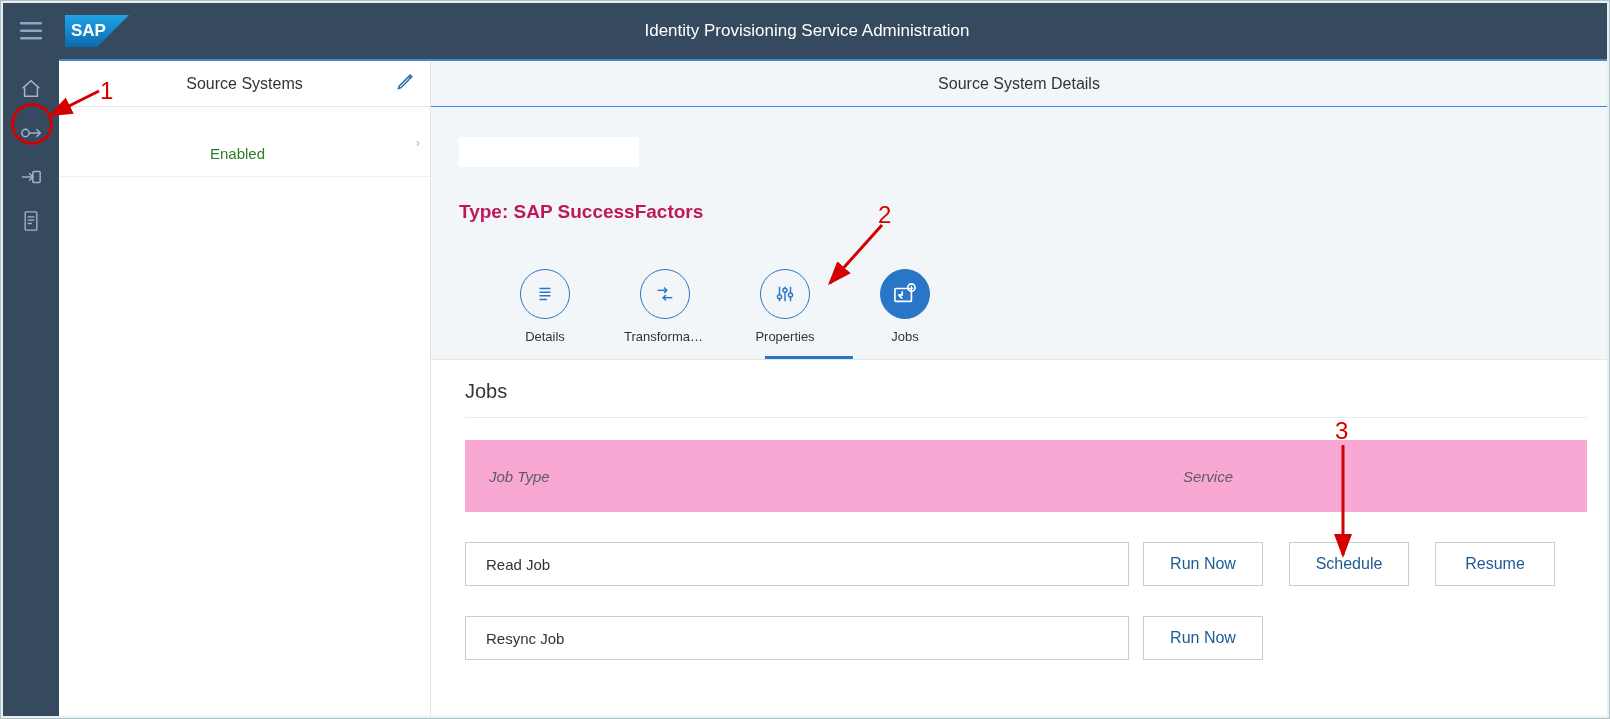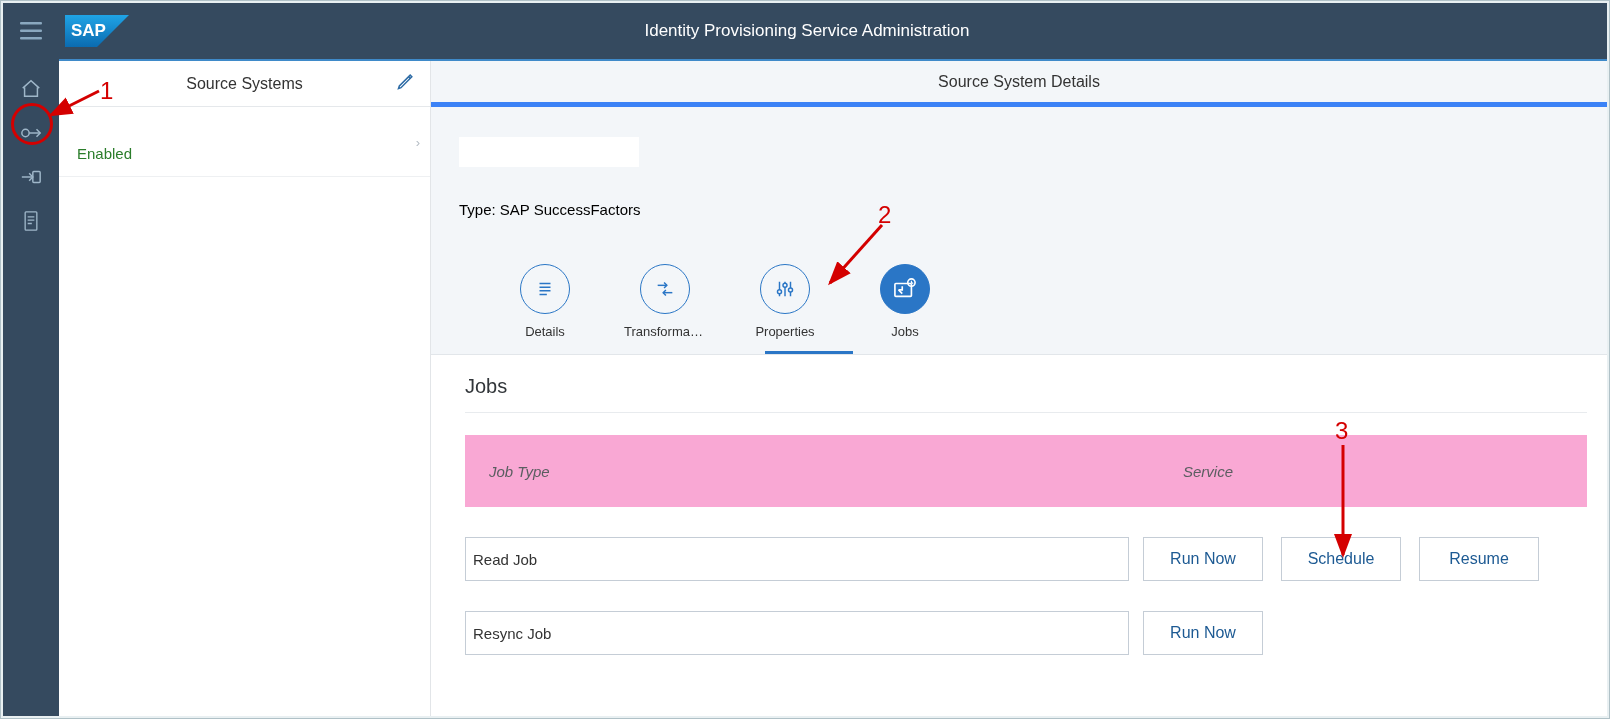--- a/index.html
+++ b/index.html
@@ -44,36 +44,36 @@
   .body { position:absolute; left:56px; top:58px; right:0; bottom:0; display:flex; }
   .listpanel { width:372px; background:#fff; border-right:1px solid #e2e5e8; display:flex; flex-direction:column; }
   .list-header {
     height:46px; display:flex; align-items:center; justify-content:center;
     border-bottom:1px solid #e5e8eb; position:relative;
     color:#333; font-size:16px;
   }
   .list-header .edit { position:absolute; right:14px; top:10px; color:#346187; cursor:pointer; }
   .list-row {
     height:70px; border-bottom:1px solid #eef0f2;
-    display:flex; align-items:flex-end; justify-content:flex-start;
+    display:flex; align-items:flex-end; justify-content:center;
     padding:10px 32px 14px 18px;
     position:relative; cursor:pointer;
   }
   .list-row .status { color:#2b7d2b; font-size:15px; }
   .list-row .chev { position:absolute; right:10px; top:28px; color:#b4bcc4; font-size:13px; }
 
   
   .details { flex:1; background:#f3f6f9; display:flex; flex-direction:column; overflow:hidden; }
   .details-header {
     height:46px; display:flex; align-items:center; justify-content:center;
-    background:#f3f6f9; border-bottom:5px solid #3b82f6;
+    background:#f3f6f9; border-bottom:1px solid #3b82f6;
     color:#333; font-size:16px;
   }
   .info-block { padding:30px 28px 0 28px; }
-  .type-line { color:#000000; font-size:15px; margin-top:34px; }
+  .type-line { color:#be185d; font-size:19px; margin-top:34px;font-weight:bold; }
 
   
   .icon-tabs { display:flex; gap:48px; padding:46px 0 0 50px;align-items:center; }
   .icon-tab { width:72px; display:flex; flex-direction:column; align-items:center; cursor:pointer; }
   .icon-circle {
     width:50px; height:50px; border-radius:50%;
     border:1.5px solid #2a76c6; display:flex; align-items:center; justify-content:center;
     color:#2a76c6; background:#f3f6f9;
   }
   .icon-circle.active { background:#2a76c6; color:#fff; border-color:#2a76c6; }
@@ -90,29 +90,29 @@
     display:flex; align-items:center; padding:0 24px;
     color:#5b5e61; font-style:italic; font-size:15px;
   }
   .jobs-head .col-type { flex:1; }
   .jobs-head .col-actions { width:380px; }
   .job-row {
     display:flex; align-items:center; gap:14px; margin-top:30px;
   }
   .job-name-box {
     flex: 0 0 664px; height:44px; border:1px solid #c5cdd6;
-    display:flex; align-items:center; padding:0 7px; color:#333; font-size:15px;
+    display:flex; align-items:center; padding:0 20px; color:#333; font-size:15px;
     background:#fff;
   }
   .btn {
     height:44px; min-width:120px; padding:0 22px;
     border:1px solid #c5cdd6; background:#fff; color:#1d5a93;
     font-size:16px; cursor:pointer; display:flex; align-items:center; justify-content:center;
   }
-  .btn + .btn { margin-left:4px; }
+  .btn + .btn { margin-left:12px; }
 
   
   .annot { position:absolute; inset:0; pointer-events:none; z-index:50; }
   .ann-text { position:absolute; color:#d40000; font-size:24px; font-weight:400; }
   .ann-circle { position:absolute; border:3px solid #d40000; border-radius:50%; }
   svg.ann-svg { position:absolute; overflow:visible; }
 </style>
 </head>
 <body>
 

